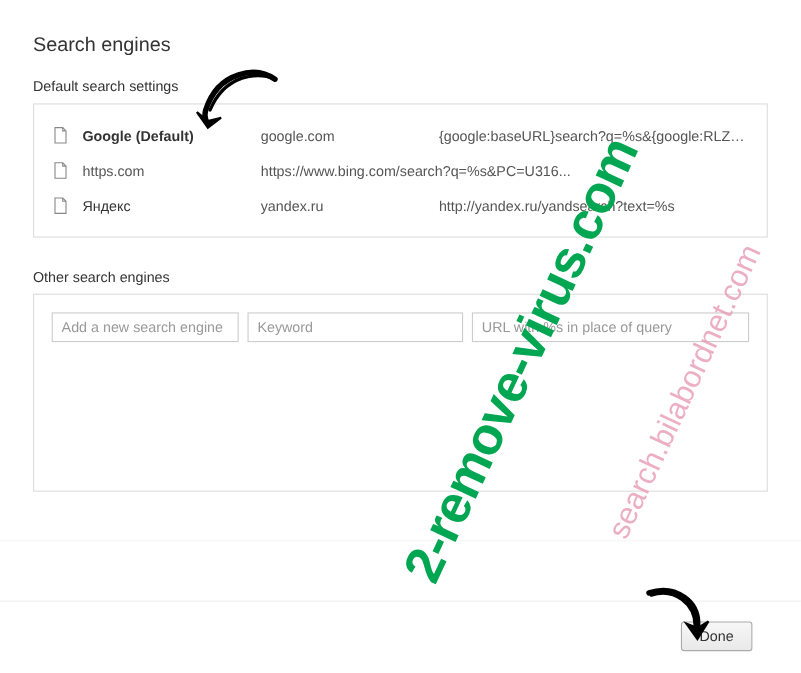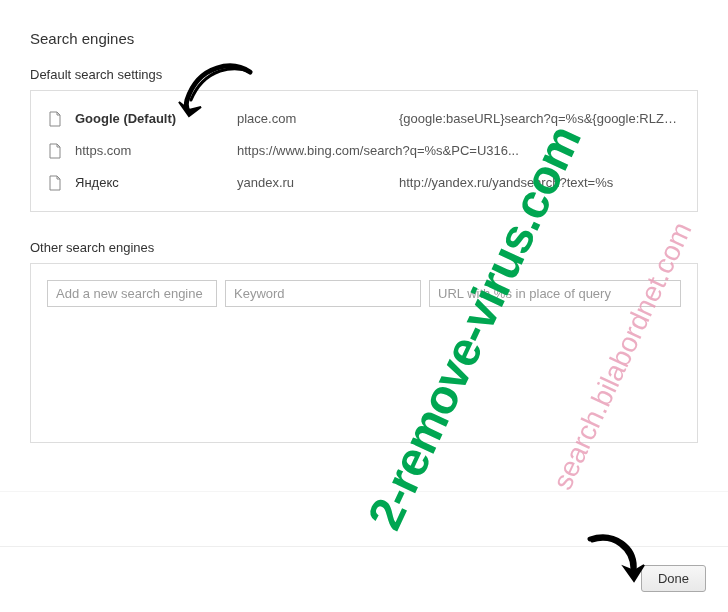--- a/index.html
+++ b/index.html
@@ -14,39 +14,40 @@
       background: #fff;
       width: 728px;
       height: 612px;
       position: relative;
       overflow: hidden;
     }
     .container {
       padding: 30px 30px 20px 30px;
     }
     .page-title {
-      font-size: 15px;
+      font-size: 18px;
       font-weight: normal;
       color: #333;
       margin-bottom: 20px;
     }
     .section-title {
       font-size: 13px;
       font-weight: normal;
       color: #333;
       margin-bottom: 8px;
     }
     .panel {
       border: 1px solid #ddd;
       background: #fff;
       padding: 12px 16px;
       margin-bottom: 28px;
     }
     .engine-row {
       display: flex;
+      align-items: center;
       padding: 8px 0;
       gap: 12px;
     }
     .engine-icon {
       width: 16px;
       height: 16px;
       flex-shrink: 0;
       display: inline-flex;
       align-items: center;
       justify-content: center;
@@ -98,21 +99,21 @@
     }
     .input-keyword {
       width: 196px;
     }
     .input-url {
       flex: 1;
     }
     .footer {
       position: absolute;
       bottom: 20px;
-      right: 22px;
+      right: 44px;
     }
     .done-btn {
       background: linear-gradient(to bottom, #f7f7f7, #e9e9e9);
       border: 1px solid #aaa;
       border-radius: 3px;
       padding: 5px 16px;
       font-size: 13px;
       font-family: inherit;
       cursor: pointer;
       color: #333;
@@ -187,21 +188,21 @@
   <div class="section-title">Default search settings</div>
   <div class="panel">
     <div class="engine-row">
       <span class="engine-icon">
         <svg width="16" height="16" viewBox="0 0 16 16">
             <path d="M3 1 L10 1 L13 4 L13 15 L3 15 Z" fill="none" stroke="#888" stroke-width="1"></path>
             <path d="M10 1 L10 4 L13 4" fill="none" stroke="#888" stroke-width="1"></path>
           </svg>
       </span>
       <span class="engine-name default">Google (Default)</span>
-      <span class="engine-keyword">place.com</span>
+      <span class="engine-keyword">google.com</span>
       <span class="engine-url">{google:baseURL}search?q=%s&amp;{google:RLZ}{g...</span>
     </div>
     <div class="engine-row">
       <span class="engine-icon">
         <svg width="16" height="16" viewBox="0 0 16 16">
             <path d="M3 1 L10 1 L13 4 L13 15 L3 15 Z" fill="none" stroke="#888" stroke-width="1"></path>
             <path d="M10 1 L10 4 L13 4" fill="none" stroke="#888" stroke-width="1"></path>
           </svg>
       </span>
       <span class="engine-keyword">https.com</span>

